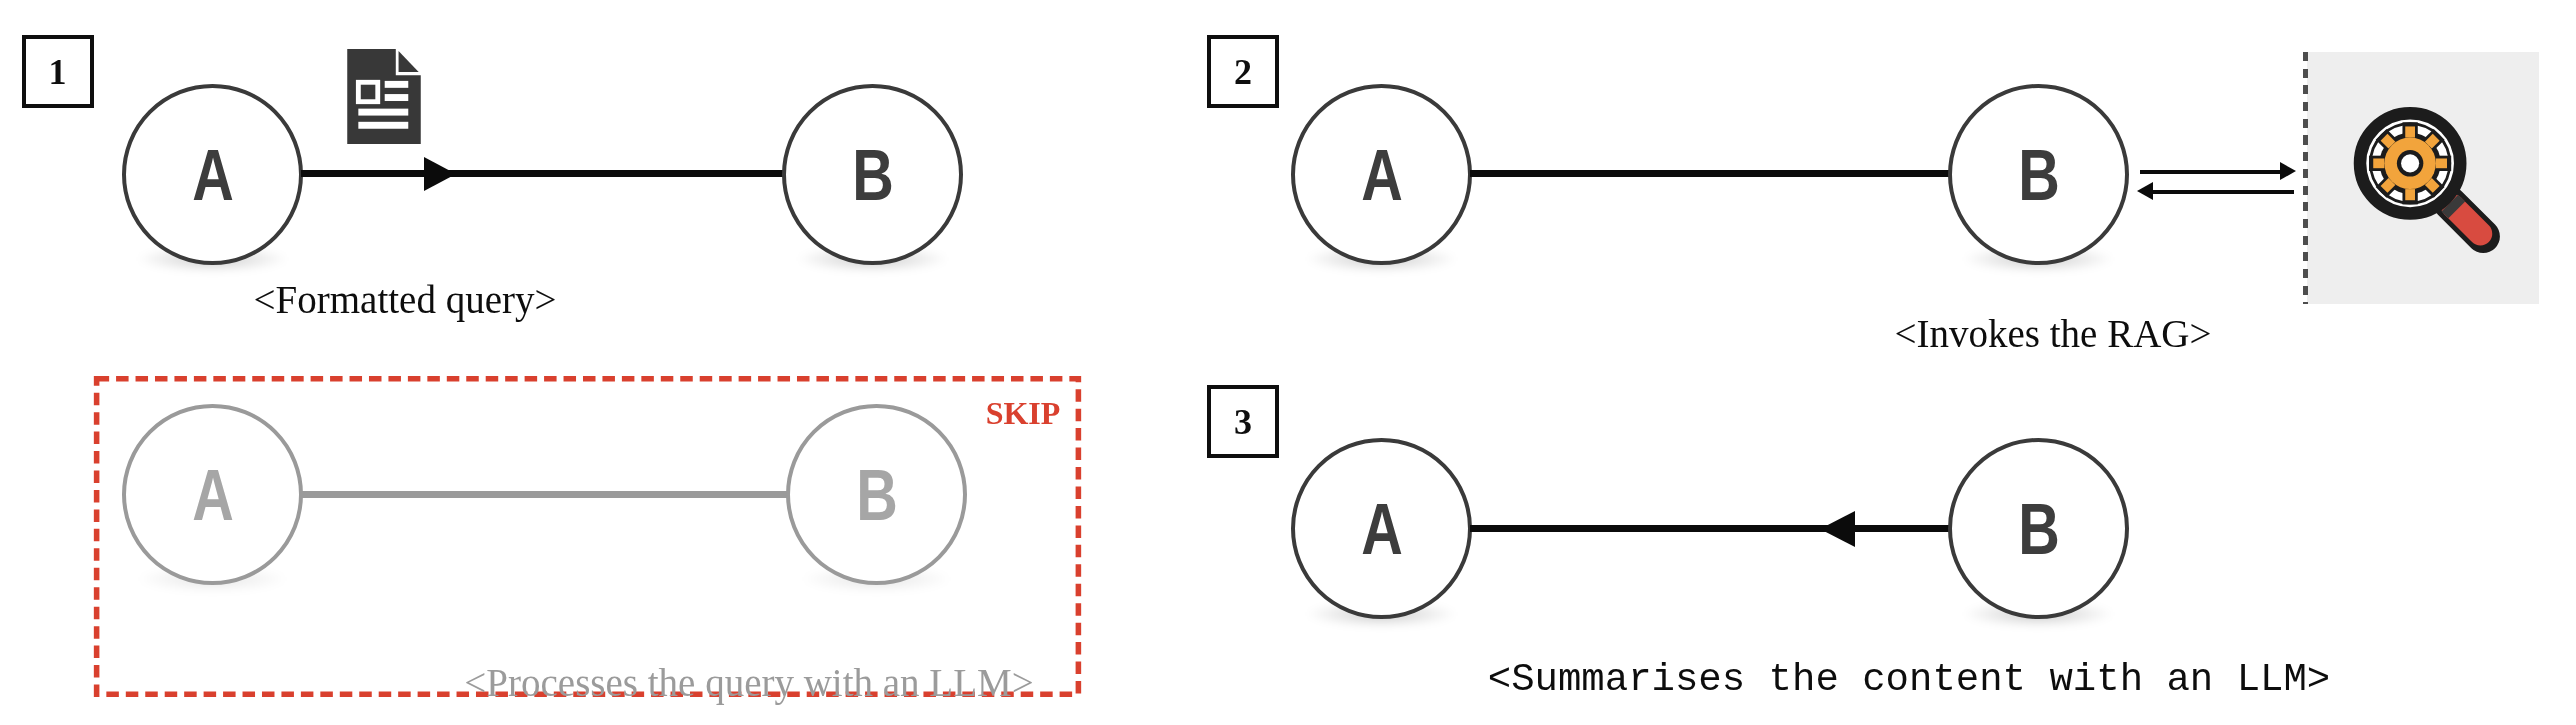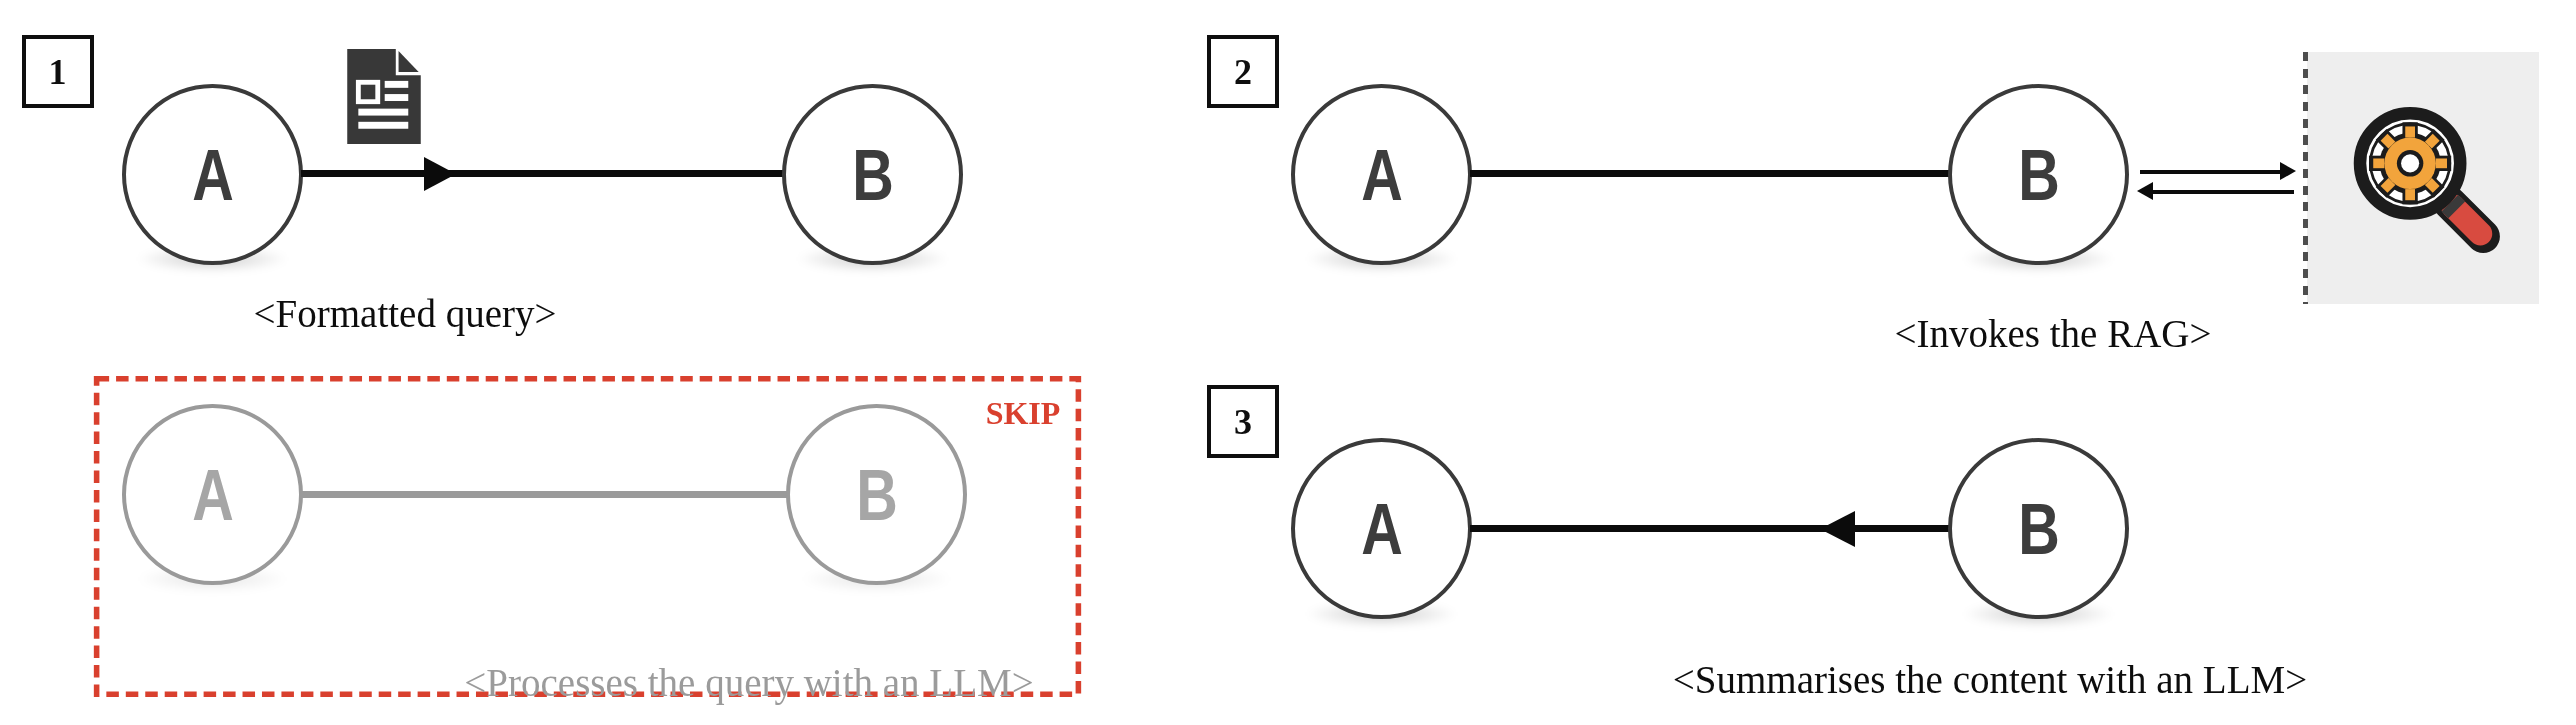--- a/index.html
+++ b/index.html
@@ -93,21 +93,21 @@
     </svg>
 
     <div class="conn" style="left:301px;top:170px;width:484px;"></div>
     <div class="ah right-mid" style="left:424px;top:157px;"></div>
 
     <div class="node-shadow" style="left:796px;top:245px;"></div>
     <div class="node" style="left:782px;top:84px;">
       <span class="letter">B</span>
     </div>
 
-    <div class="caption" style="left:405px;top:292px;">&lt;Formatted query&gt;</div>
+    <div class="caption" style="left:405px;top:278px;">&lt;Formatted query&gt;</div>
   </div>
 
   <div>
     <div class="numbox" style="left:1207px;top:35px;">
       <span class="num">2</span>
     </div>
 
     <div class="node-shadow" style="left:1305px;top:245px;"></div>
     <div class="node" style="left:1291px;top:84px;">
       <span class="letter">A</span>
@@ -233,17 +233,17 @@
     </div>
 
     <div class="conn" style="left:1470px;top:525px;width:480px;"></div>
     <div class="ah left-big" style="left:1820px;top:511px;"></div>
 
     <div class="node-shadow" style="left:1962px;top:600px;"></div>
     <div class="node" style="left:1948px;top:438px;">
       <span class="letter">B</span>
     </div>
 
-    <div class="caption" style="left:1990px;top:658px;">&lt;Summarises the content with an LLM&gt;</div>
+    <div class="caption" style="left:1909px;top:658px;font-family:Liberation Mono, monospace;">&lt;Summarises the content with an LLM&gt;</div>
   </div>
 
 </div>
 
 
 </body></html>

